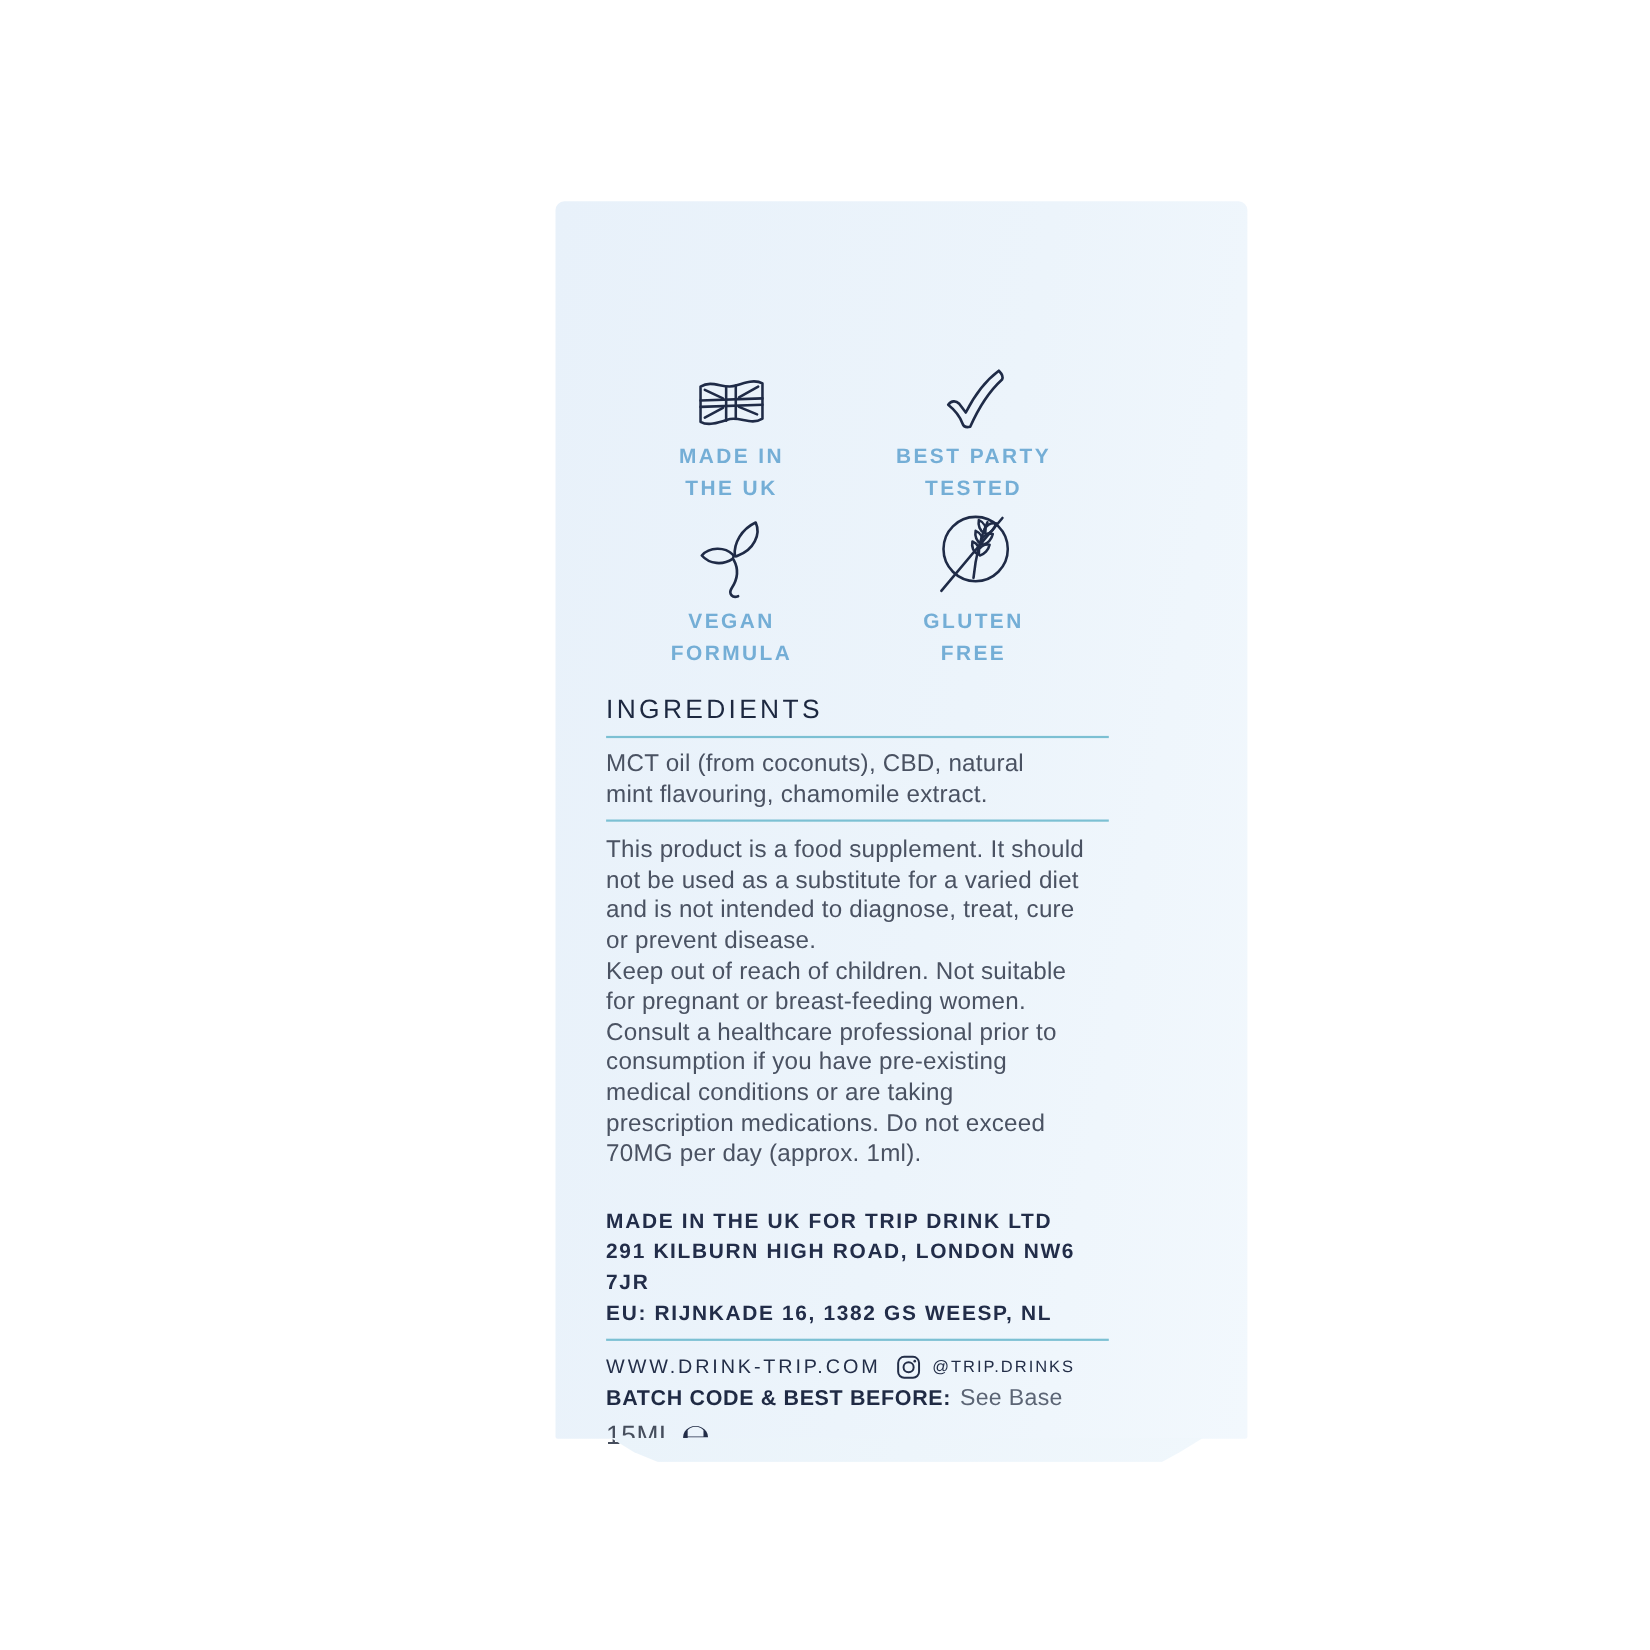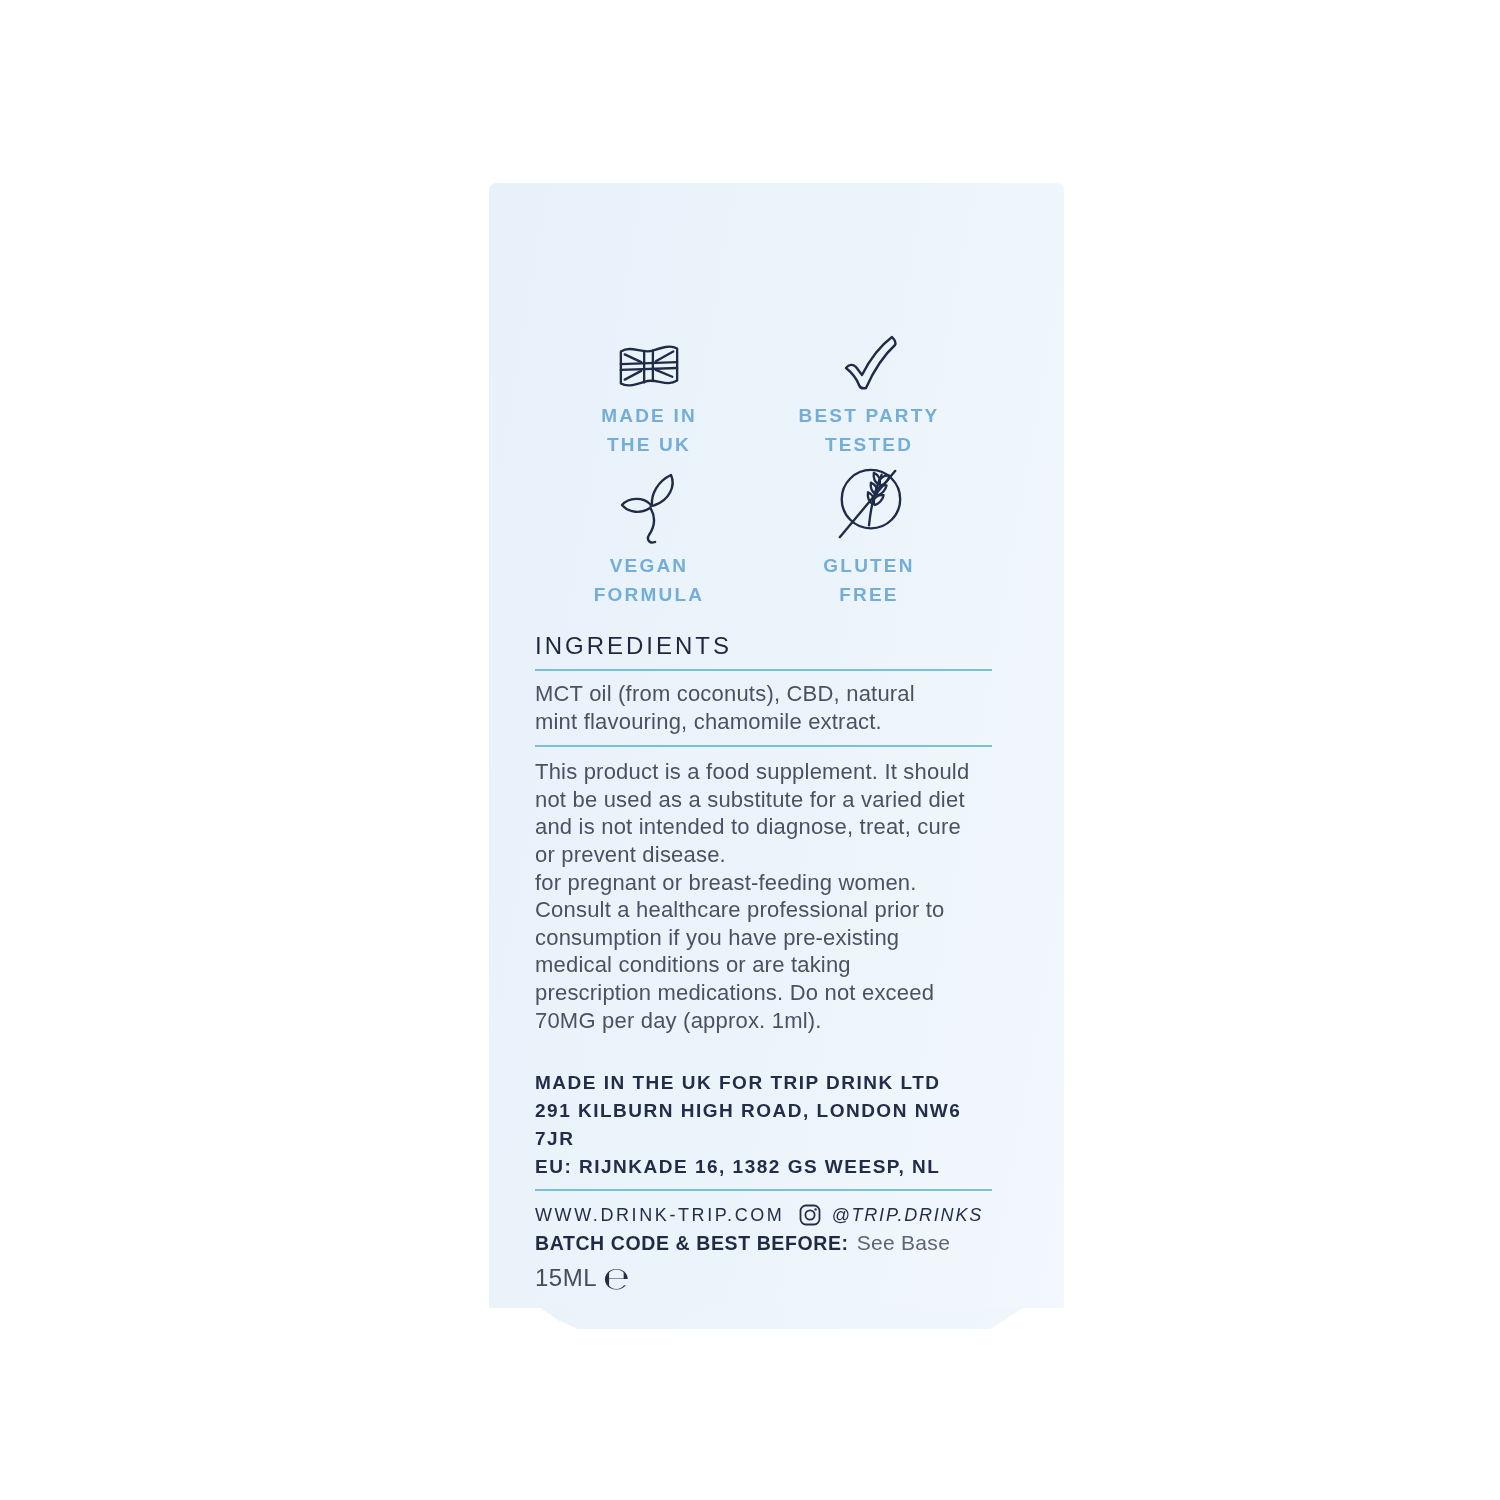--- a/index.html
+++ b/index.html
@@ -2,21 +2,21 @@
 <html><head>
 <meta charset="utf-8">
 <style>
   html,body{margin:0;padding:0;}
   body{
     width:1500px;height:1500px;background:#ffffff;position:relative;
     font-family:"Liberation Sans","DejaVu Sans",sans-serif;
     -webkit-font-smoothing:antialiased;
   }
   .box{
-    position:absolute;left:489px;top:183px;width:575px;height:1125px;
+    position:absolute;left:505px;top:183px;width:629px;height:1125px;
     background:linear-gradient(100deg,#e8f1fa 0%,#ecf4fb 55%,#f2f8fd 100%);
     border-radius:8px 8px 2px 2px;
   }
   .flap{
     position:absolute;left:50px;right:40px;top:100%;margin-top:-1px;height:22px;
     background:linear-gradient(100deg,#eaf3fa,#f0f7fc);
     clip-path:polygon(0 0,100% 0,96% 60%,93% 100%,8% 100%,4% 60%);
   }
   
   .badges{
@@ -46,21 +46,21 @@
     font-size:22px;line-height:27.6px;color:#4a5262;letter-spacing:0.2px;
   }
   .para{margin-top:11px;}
   .address{margin-top:35px;}
   .address > div{
     font-size:19px;line-height:28px;font-weight:bold;letter-spacing:1.5px;color:#222d49;
   }
   .webline{margin-top:11px;height:26px;display:flex;align-items:center;}
   .website{font-size:18px;letter-spacing:2.6px;color:#232e48;}
   .ig-icon{margin:0 9px 0 14px;display:flex;align-items:center;}
-  .handle{font-size:18px;letter-spacing:1.8px;color:#232e48;font-style:italic;}
+  .handle{font-size:15px;letter-spacing:1.8px;color:#232e48;}
   .batchline{margin-top:3px;height:26px;display:flex;align-items:baseline;}
   .batch-label{font-size:19.5px;font-weight:bold;letter-spacing:0.6px;color:#1f2a44;}
   .batch-value{font-size:21px;color:#5c6575;margin-left:8px;letter-spacing:0.3px;}
   .volline{margin-top:6px;display:flex;align-items:center;}
   .vol{font-size:24px;color:#454d5c;letter-spacing:0.5px;}
   .esign{font-family:"DejaVu Sans",sans-serif;font-size:31px;color:#232d47;margin-left:6px;line-height:30px;}
 </style>
 </head>
 <body>
 
@@ -141,20 +141,21 @@
     <div class="body-lines">
         <div>MCT oil (from coconuts), CBD, natural</div>
         <div>mint flavouring, chamomile extract.</div>
       </div>
     <div class="rule r2"></div>
     <div class="para">
         <div>This product is a food supplement. It should</div>
         <div>not be used as a substitute for a varied diet</div>
         <div>and is not intended to diagnose, treat, cure</div>
         <div>or prevent disease.</div>
+        <div>Keep out of reach of children. Not suitable</div>
         <div>for pregnant or breast-feeding women.</div>
         <div>Consult a healthcare professional prior to</div>
         <div>consumption if you have pre-existing</div>
         <div>medical conditions or are taking</div>
         <div>prescription medications. Do not exceed</div>
         <div>70MG per day  (approx. 1ml).</div>
       </div>
     <div class="address">
         <div>MADE IN THE UK FOR TRIP DRINK LTD</div>
         <div>291 KILBURN HIGH ROAD, LONDON NW6 7JR</div>

